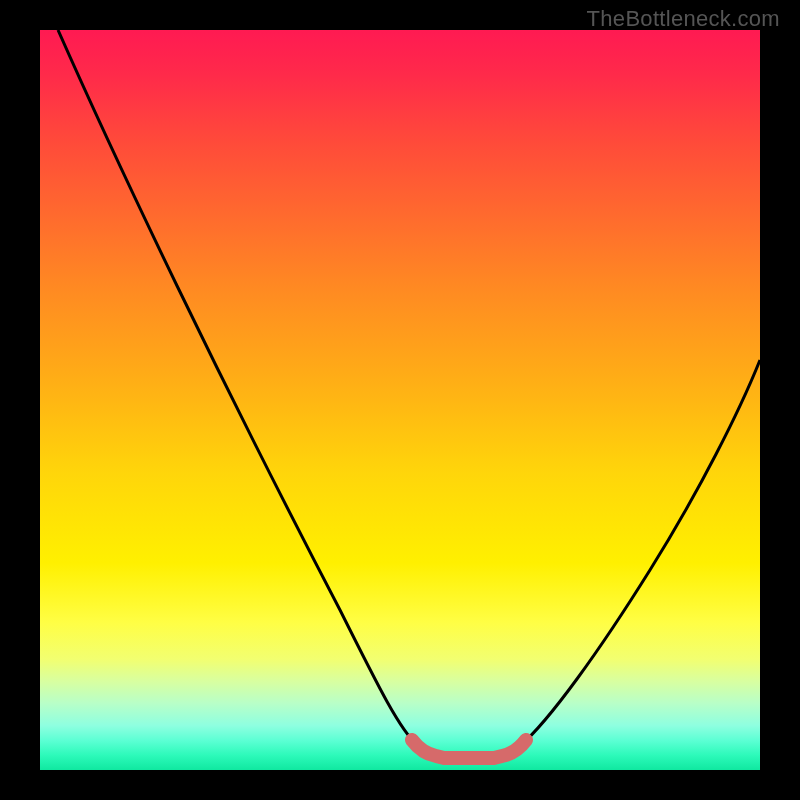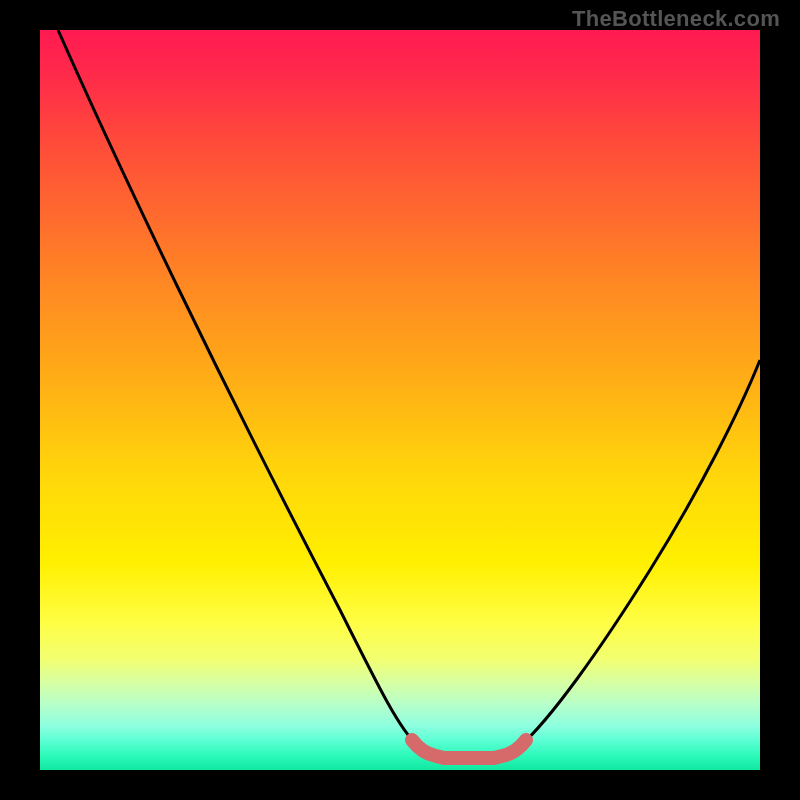--- a/index.html
+++ b/index.html
@@ -16,21 +16,21 @@
     width: 800px;
     height: 800px;
     background: #000;
   }
   .watermark {
     position: absolute;
     top: 6px;
     right: 20px;
     color: #555;
     font-size: 22px;
-    font-weight: 700;
+    font-weight: 400;
     letter-spacing: 0.3px;
     z-index: 50;
     user-select: none;
   }
   .plot {
     position: absolute;
     left: 40px;
     top: 30px;
     width: 720px;
     height: 740px;

